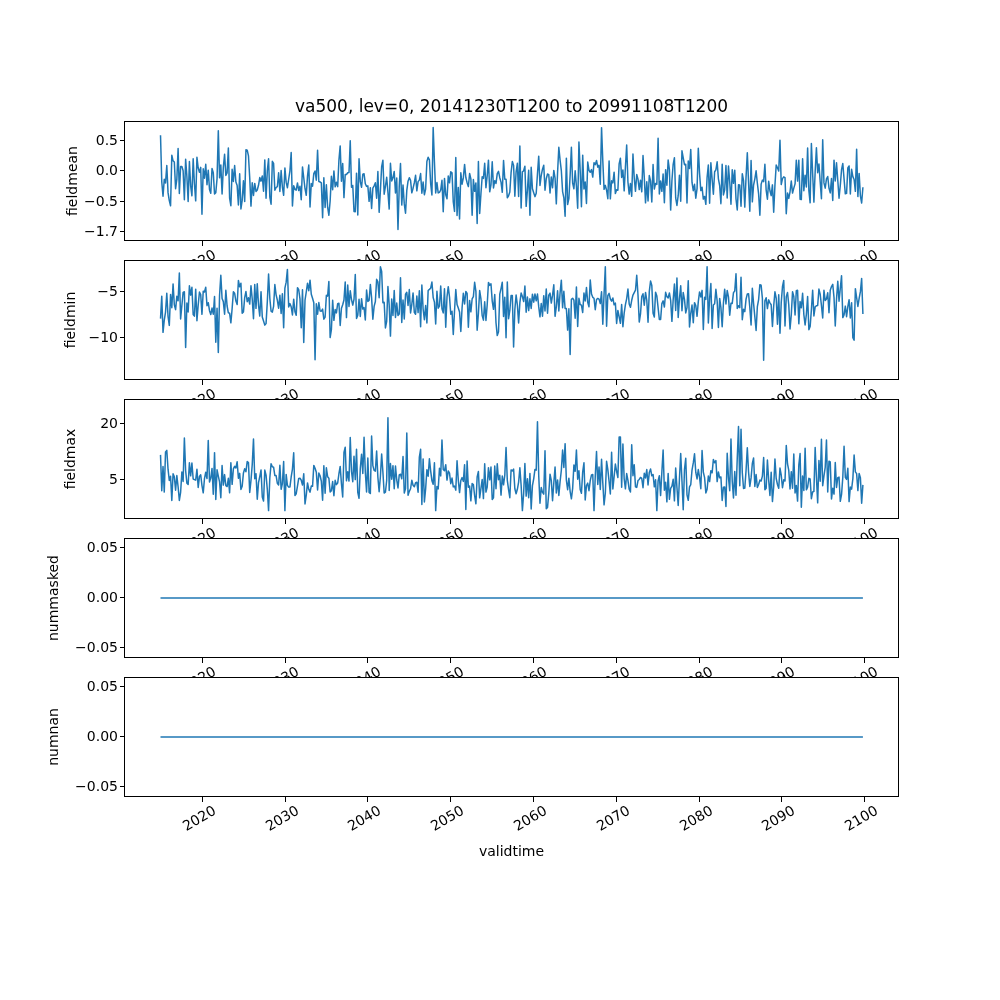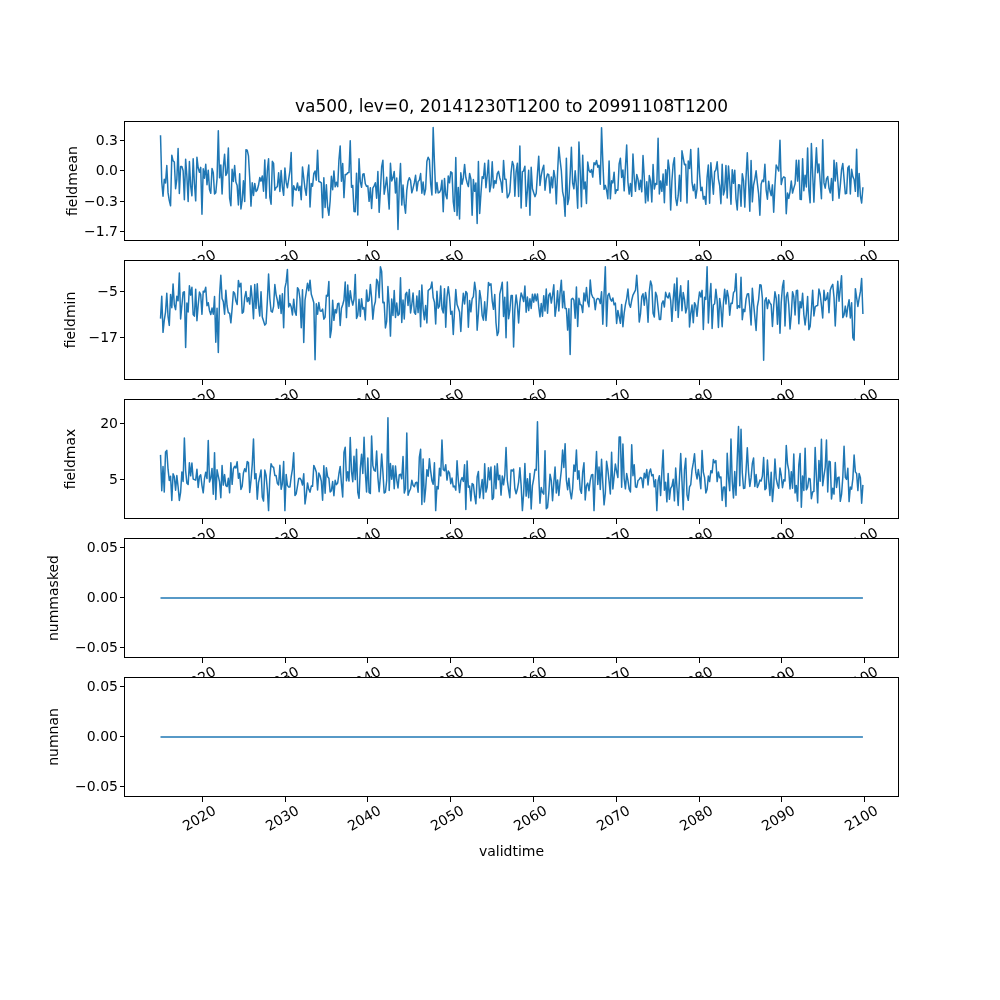--- a/index.html
+++ b/index.html
@@ -72,25 +72,25 @@
 <body>
 
 <div id="fig">
   <div class="title">va500, lev=0, 20141230T1200 to 20991108T1200</div>
   <div id="subplots">
       <div class="axes-frame" style="left: 124px; top: 121px; width: 775px; height: 120px; position: absolute;"></div>
       <svg width="773" height="118" class="plotline" style="left: 125px; top: 122px;">
         <polyline points="35.51,13.18 36.76,59.75 38.02,74.22 39.27,57.35 40.53,60.90 41.79,43.52 43.04,70.64 44.30,78.68 45.56,83.83 46.81,33.19 48.07,38.83 49.33,40.06 50.58,66.73 51.84,57.29 53.10,26.57 54.35,71.57 55.61,44.50 56.87,44.57 58.12,48.82 59.38,77.79 60.64,37.27 61.89,54.53 63.15,79.47 64.41,39.50 65.66,63.86 66.92,73.82 68.17,36.72 69.43,61.72 70.69,78.87 71.94,35.24 73.20,46.00 74.46,50.27 75.71,45.37 76.97,92.15 78.23,46.77 79.48,56.18 80.74,42.26 82.00,62.67 83.25,48.21 84.51,67.56 85.77,71.23 87.02,46.42 88.28,50.73 89.54,72.03 90.79,70.79 92.05,56.56 93.31,8.83 94.56,55.82 95.82,42.88 97.08,71.99 98.33,45.20 99.59,32.37 100.84,53.46 102.10,50.92 103.36,25.93 104.61,76.17 105.87,83.66 107.13,47.33 108.38,59.43 109.64,43.60 110.90,60.03 112.15,63.60 113.41,83.04 114.67,51.87 115.92,86.89 117.18,78.40 118.44,58.76 119.69,79.56 120.95,27.67 122.21,28.14 123.46,33.82 124.72,55.78 125.98,84.10 127.23,60.79 128.49,73.48 129.75,61.38 131.00,69.44 132.26,68.05 133.51,63.31 134.77,55.55 136.03,59.15 137.28,53.89 138.54,69.28 139.80,37.89 141.05,76.27 142.31,48.94 143.57,36.74 144.82,75.19 146.08,82.23 147.34,39.37 148.59,41.30 149.85,68.32 151.11,65.48 152.36,64.55 153.62,50.74 154.88,69.54 156.13,48.51 157.39,65.05 158.65,73.29 159.90,45.94 161.16,60.14 162.42,65.72 163.67,57.26 164.93,48.81 166.18,30.50 167.44,84.06 168.70,63.76 169.95,67.33 171.21,68.17 172.47,60.94 173.72,68.57 174.98,64.24 176.24,77.64 177.49,44.92 178.75,55.72 180.01,66.73 181.26,73.27 182.52,54.17 183.78,43.09 185.03,84.94 186.29,61.53 187.55,64.21 188.80,51.59 190.06,49.00 191.32,58.12 192.57,28.23 193.83,59.58 195.09,59.93 196.34,60.76 197.60,95.82 198.85,55.72 200.11,85.46 201.37,62.72 202.62,85.22 203.88,93.30 205.14,79.01 206.39,54.29 207.65,67.73 208.91,48.93 210.16,64.86 211.42,60.19 212.68,64.63 213.93,38.11 215.19,23.88 216.45,59.32 217.70,41.58 218.96,75.60 220.22,52.54 221.47,52.52 222.73,50.79 223.99,50.47 225.24,18.68 226.50,65.28 227.76,63.46 229.01,89.41 230.27,89.65 231.52,51.14 232.78,93.01 234.04,36.83 235.29,59.59 236.55,65.28 237.81,52.20 239.06,51.80 240.32,61.73 241.58,64.40 242.83,63.89 244.09,79.37 245.35,65.65 246.60,86.39 247.86,66.20 249.12,63.83 250.37,60.74 251.63,76.17 252.89,49.61 254.14,90.34 255.40,68.48 256.66,44.58 257.91,38.17 259.17,72.17 260.43,64.32 261.68,55.26 262.94,70.08 264.19,87.07 265.45,41.23 266.71,59.03 267.96,55.85 269.22,49.48 270.48,71.06 271.73,56.06 272.99,107.44 274.25,64.28 275.50,41.51 276.76,83.09 278.02,62.98 279.27,81.89 280.53,91.16 281.79,68.39 283.04,59.21 284.30,55.70 285.56,58.32 286.81,70.84 288.07,66.19 289.33,60.74 290.58,53.27 291.84,68.85 293.09,59.64 294.35,58.12 295.61,51.52 296.86,71.13 298.12,60.00 299.38,72.79 300.63,67.09 301.89,39.47 303.15,35.33 304.40,37.82 305.66,61.57 306.92,72.88 308.17,5.55 309.43,39.76 310.69,71.01 311.94,60.49 313.20,70.93 314.46,70.32 315.71,67.99 316.97,58.24 318.23,89.73 319.48,56.43 320.74,72.73 322.00,76.69 323.25,54.01 324.51,60.80 325.76,49.72 327.02,50.75 328.28,79.89 329.53,89.38 330.79,35.43 332.05,93.48 333.30,65.44 334.56,96.92 335.82,50.78 337.07,62.18 338.33,55.93 339.59,42.44 340.84,55.50 342.10,60.66 343.36,64.56 344.61,51.47 345.87,56.81 347.13,93.22 348.38,57.54 349.64,69.32 350.90,60.90 352.15,101.50 353.41,39.44 354.67,91.57 355.92,72.02 357.18,54.77 358.43,56.34 359.69,41.21 360.95,65.66 362.20,53.74 363.46,38.18 364.72,69.78 365.97,62.94 367.23,39.81 368.49,65.91 369.74,58.68 371.00,61.46 372.26,51.70 373.51,49.39 374.77,55.68 376.03,60.15 377.28,70.30 378.54,38.42 379.80,57.29 381.05,57.21 382.31,75.79 383.57,73.85 384.82,69.99 386.08,50.68 387.34,39.48 388.59,43.39 389.85,74.31 391.10,49.80 392.36,41.31 393.62,74.48 394.87,24.02 396.13,85.96 397.39,49.75 398.64,48.79 399.90,44.26 401.16,84.37 402.41,68.27 403.67,48.30 404.93,93.34 406.18,45.17 407.44,66.75 408.70,70.84 409.95,74.63 411.21,71.35 412.47,51.70 413.72,34.13 414.98,63.47 416.24,53.32 417.49,47.21 418.75,43.31 420.01,68.22 421.26,56.72 422.52,52.04 423.77,52.61 425.03,70.94 426.29,55.05 427.54,65.79 428.80,48.41 430.06,56.13 431.31,81.85 432.57,50.57 433.83,25.20 435.08,38.09 436.34,48.70 437.60,69.54 438.85,75.82 440.11,94.14 441.37,36.13 442.62,82.54 443.88,76.69 445.14,53.13 446.39,25.18 447.65,61.17 448.91,66.73 450.16,48.71 451.42,64.02 452.68,86.16 453.93,19.92 455.19,48.59 456.44,84.78 457.70,33.13 458.96,66.97 460.21,60.00 461.47,81.50 462.73,40.08 463.98,48.43 465.24,50.27 466.50,47.58 467.75,55.07 469.01,40.77 470.27,42.71 471.52,38.51 472.78,45.15 474.04,43.28 475.29,62.28 476.55,5.64 477.81,39.02 479.06,67.37 480.32,63.37 481.58,68.21 482.83,76.66 484.09,38.89 485.34,76.86 486.60,58.75 487.86,60.96 489.11,50.21 490.37,71.62 491.63,67.74 492.88,68.28 494.14,41.91 495.40,36.22 496.65,55.43 497.91,47.93 499.17,68.87 500.42,45.07 501.68,23.05 502.94,60.01 504.19,72.12 505.45,61.45 506.71,74.33 507.96,31.95 509.22,55.60 510.48,69.31 511.73,52.48 512.99,57.17 514.25,67.60 515.50,58.17 516.76,69.80 518.01,33.47 519.27,55.27 520.53,80.84 521.78,59.80 523.04,78.89 524.30,53.60 525.55,58.86 526.81,80.07 528.07,42.57 529.32,67.05 530.58,61.41 531.84,62.39 533.09,16.16 534.35,71.97 535.61,59.10 536.86,69.37 538.12,51.91 539.38,80.75 540.63,47.67 541.89,63.14 543.15,37.98 544.40,47.53 545.66,88.10 546.92,58.48 548.17,42.30 549.43,35.73 550.68,75.97 551.94,83.49 553.20,73.43 554.45,53.13 555.71,79.16 556.97,28.77 558.22,35.99 559.48,42.67 560.74,42.32 561.99,80.99 563.25,38.92 564.51,46.39 565.76,27.42 567.02,60.43 568.28,68.66 569.53,62.29 570.79,76.21 572.05,66.62 573.30,26.23 574.56,51.34 575.82,68.61 577.07,65.31 578.33,77.10 579.59,74.42 580.84,82.36 582.10,55.31 583.35,42.90 584.61,81.32 585.87,40.82 587.12,57.27 588.38,72.15 589.64,49.77 590.89,47.91 592.15,39.75 593.41,56.78 594.66,63.61 595.92,81.67 597.18,42.37 598.43,72.90 599.69,67.85 600.95,43.48 602.20,75.93 603.46,44.03 604.72,59.71 605.97,82.29 607.23,47.67 608.49,61.32 609.74,48.15 611.00,77.02 612.26,87.89 613.51,62.85 614.77,62.94 616.02,84.16 617.28,51.71 618.54,58.56 619.79,85.11 621.05,55.09 622.31,30.78 623.56,60.51 624.82,89.32 626.08,38.41 627.33,79.87 628.59,62.99 629.85,56.83 631.10,48.81 632.36,61.24 633.62,71.92 634.87,93.13 636.13,62.13 637.39,58.14 638.64,59.63 639.90,42.24 641.16,68.21 642.41,77.15 643.67,59.21 644.93,68.77 646.18,73.64 647.44,62.87 648.69,90.24 649.95,62.93 651.21,43.03 652.46,45.73 653.72,49.05 654.98,18.32 656.23,62.56 657.49,56.60 658.75,54.88 660.00,55.59 661.26,91.78 662.52,70.96 663.77,76.39 665.03,69.78 666.29,59.09 667.54,71.10 668.80,66.10 670.06,61.87 671.31,38.15 672.57,59.09 673.83,38.28 675.08,77.22 676.34,77.53 677.60,36.69 678.85,68.79 680.11,53.13 681.36,64.88 682.62,25.92 683.88,68.56 685.13,80.82 686.39,21.58 687.65,51.77 688.90,80.11 690.16,49.79 691.42,25.73 692.67,50.74 693.93,41.90 695.19,59.75 696.44,76.68 697.70,17.69 698.96,60.88 700.21,66.12 701.47,56.83 702.73,54.50 703.98,66.11 705.24,70.86 706.50,56.59 707.75,78.53 709.01,38.15 710.26,59.00 711.52,40.77 712.78,58.54 714.03,76.22 715.29,63.39 716.55,47.69 717.80,41.45 719.06,56.82 720.32,71.87 721.57,71.38 722.83,45.96 724.09,43.98 725.34,71.97 726.60,47.35 727.86,54.66 729.11,57.46 730.37,69.37 731.63,27.37 732.88,74.60 734.14,51.41 735.40,73.99 736.65,81.03 737.91,65.31" fill="none" stroke="#1f77b4" stroke-width="1.5" stroke-linejoin="round"></polyline>
       </svg>
       <div class="tickmark" style="left: 120px; top: 140px; width: 5px; height: 1px; position: absolute;"></div>
-      <div class="ytick-label" style="left: 58px; top: 133px; position: absolute;">0.3</div>
+      <div class="ytick-label" style="left: 58px; top: 133px; position: absolute;">0.5</div>
       <div class="tickmark" style="left: 120px; top: 170px; width: 5px; height: 1px; position: absolute;"></div>
       <div class="ytick-label" style="left: 58px; top: 163px; position: absolute;">0.0</div>
       <div class="tickmark" style="left: 120px; top: 201px; width: 5px; height: 1px; position: absolute;"></div>
-      <div class="ytick-label" style="left: 58px; top: 194px; position: absolute;">−0.3</div>
+      <div class="ytick-label" style="left: 58px; top: 194px; position: absolute;">−0.5</div>
       <div class="tickmark" style="left: 120px; top: 231px; width: 5px; height: 1px; position: absolute;"></div>
       <div class="ytick-label" style="left: 58px; top: 224px; position: absolute;">−1.7</div>
       <div class="ylabel" style="left: 2px; top: 173px; position: absolute;">fieldmean</div>
       <div class="tickmark" style="left: 202px; top: 241px; width: 1px; height: 5px; position: absolute;"></div>
       <div class="xtick-label" style="left: 141px; top: 247px; position: absolute;">2020</div>
       <div class="tickmark" style="left: 285px; top: 241px; width: 1px; height: 5px; position: absolute;"></div>
       <div class="xtick-label" style="left: 224px; top: 247px; position: absolute;">2030</div>
       <div class="tickmark" style="left: 367px; top: 241px; width: 1px; height: 5px; position: absolute;"></div>
       <div class="xtick-label" style="left: 306px; top: 247px; position: absolute;">2040</div>
       <div class="tickmark" style="left: 450px; top: 241px; width: 1px; height: 5px; position: absolute;"></div>
@@ -105,21 +105,21 @@
       <div class="xtick-label" style="left: 720px; top: 247px; position: absolute;">2090</div>
       <div class="tickmark" style="left: 864px; top: 241px; width: 1px; height: 5px; position: absolute;"></div>
       <div class="xtick-label" style="left: 803px; top: 247px; position: absolute;">2100</div>
       <div class="axes-frame" style="left: 124px; top: 260px; width: 775px; height: 120px; position: absolute;"></div>
       <svg width="773" height="118" class="plotline" style="left: 125px; top: 261px;">
         <polyline points="35.51,57.60 36.76,35.13 38.02,71.36 39.27,59.09 40.53,51.10 41.79,32.26 43.04,55.50 44.30,64.37 45.56,33.46 46.81,46.80 48.07,22.88 49.33,43.74 50.58,48.64 51.84,35.32 53.10,39.81 54.35,12.03 55.61,57.97 56.87,44.45 58.12,31.36 59.38,30.73 60.64,86.57 61.89,41.94 63.15,51.01 64.41,24.84 65.66,34.13 66.92,26.36 68.17,53.44 69.43,55.14 70.69,28.13 71.94,59.66 73.20,43.84 74.46,31.12 75.71,33.57 76.97,53.33 78.23,30.15 79.48,31.02 80.74,26.22 82.00,44.65 83.25,41.74 84.51,49.71 85.77,53.60 87.02,47.11 88.28,53.21 89.54,35.43 90.79,81.18 92.05,47.15 93.31,91.54 94.56,34.31 95.82,14.35 97.08,37.47 98.33,40.64 99.59,53.30 100.84,29.23 102.10,45.00 103.36,51.78 104.61,52.18 105.87,61.86 107.13,47.55 108.38,30.86 109.64,32.26 110.90,40.10 112.15,43.50 113.41,19.48 114.67,25.84 115.92,22.27 117.18,52.15 118.44,50.94 119.69,36.68 120.95,30.49 122.21,40.70 123.46,36.73 124.72,43.11 125.98,24.85 127.23,37.95 128.49,57.65 129.75,23.45 131.00,47.37 132.26,22.78 133.51,43.99 134.77,55.05 136.03,30.69 137.28,56.01 138.54,59.92 139.80,64.12 141.05,62.63 142.31,40.82 143.57,12.98 144.82,37.27 146.08,50.21 147.34,51.16 148.59,45.42 149.85,23.51 151.11,33.83 152.36,39.26 153.62,47.20 154.88,34.17 156.13,52.48 157.39,32.67 158.65,66.69 159.90,27.07 161.16,21.15 162.42,8.41 163.67,46.07 164.93,42.62 166.18,45.74 167.44,53.98 168.70,38.16 169.95,50.74 171.21,54.25 172.47,26.66 173.72,28.74 174.98,37.94 176.24,66.68 177.49,28.86 178.75,81.45 180.01,39.18 181.26,31.00 182.52,22.21 183.78,29.71 185.03,19.17 186.29,33.20 187.55,37.29 188.80,41.81 190.06,98.65 191.32,42.78 192.57,53.21 193.83,41.60 195.09,49.96 196.34,50.15 197.60,48.05 198.85,58.19 200.11,56.04 201.37,34.35 202.62,35.18 203.88,20.40 205.14,76.58 206.39,68.71 207.65,39.19 208.91,59.35 210.16,48.60 211.42,51.87 212.68,42.66 213.93,42.23 215.19,64.50 216.45,47.20 217.70,43.74 218.96,39.03 220.22,21.05 221.47,56.61 222.73,24.01 223.99,45.38 225.24,29.70 226.50,38.62 227.76,44.12 229.01,38.25 230.27,13.59 231.52,57.60 232.78,54.28 234.04,38.22 235.29,55.53 236.55,37.68 237.81,48.07 239.06,46.47 240.32,58.96 241.58,29.00 242.83,40.41 244.09,39.38 245.35,23.44 246.60,36.89 247.86,58.19 249.12,45.42 250.37,40.50 251.63,18.36 252.89,20.86 254.14,36.71 255.40,5.70 256.66,10.49 257.91,41.80 259.17,41.24 260.43,66.89 261.68,60.24 262.94,25.61 264.19,44.17 265.45,75.10 266.71,38.06 267.96,54.48 269.22,29.47 270.48,56.56 271.73,42.04 272.99,54.39 274.25,53.07 275.50,16.75 276.76,61.57 278.02,38.96 279.27,58.03 280.53,33.09 281.79,31.30 283.04,44.45 284.30,28.48 285.56,51.88 286.81,43.29 288.07,31.95 289.33,51.44 290.58,53.32 291.84,34.95 293.09,51.59 294.35,29.72 295.61,65.68 296.86,24.00 298.12,48.02 299.38,58.78 300.63,44.47 301.89,62.06 303.15,29.48 304.40,28.38 305.66,27.19 306.92,21.04 308.17,36.45 309.43,41.08 310.69,63.00 311.94,30.24 313.20,47.22 314.46,45.20 315.71,25.03 316.97,47.69 318.23,51.86 319.48,27.86 320.74,66.23 322.00,35.92 323.25,25.70 324.51,36.01 325.76,53.18 327.02,50.18 328.28,73.41 329.53,49.83 330.79,28.47 332.05,43.55 333.30,46.93 334.56,51.09 335.82,70.40 337.07,46.92 338.33,32.25 339.59,42.97 340.84,30.47 342.10,32.45 343.36,66.32 344.61,39.42 345.87,50.83 347.13,37.97 348.38,35.59 349.64,21.29 350.90,30.36 352.15,69.31 353.41,52.42 354.67,29.57 355.92,37.78 357.18,54.62 358.43,59.14 359.69,40.68 360.95,59.48 362.20,43.70 363.46,21.42 364.72,24.35 365.97,22.82 367.23,40.08 368.49,48.32 369.74,33.45 371.00,61.70 372.26,74.58 373.51,70.75 374.77,33.21 376.03,27.62 377.28,21.17 378.54,55.49 379.80,36.18 381.05,76.63 382.31,20.91 383.57,57.72 384.82,49.48 386.08,34.49 387.34,34.44 388.59,85.95 389.85,48.44 391.10,33.97 392.36,43.80 393.62,61.89 394.87,41.62 396.13,32.09 397.39,35.59 398.64,40.46 399.90,24.95 401.16,51.25 402.41,35.99 403.67,49.62 404.93,37.82 406.18,47.45 407.44,33.16 408.70,41.12 409.95,32.89 411.21,39.85 412.47,33.05 413.72,45.66 414.98,55.82 416.24,42.48 417.49,55.19 418.75,34.64 420.01,49.91 421.26,28.11 422.52,52.14 423.77,34.08 425.03,32.12 426.29,42.06 427.54,34.21 428.80,23.74 430.06,55.29 431.31,45.79 432.57,29.77 433.83,50.06 435.08,31.81 436.34,19.15 437.60,46.66 438.85,30.37 440.11,47.55 441.37,47.48 442.62,69.10 443.88,47.73 445.14,93.50 446.39,38.36 447.65,37.23 448.91,39.17 450.16,57.13 451.42,25.99 452.68,65.54 453.93,37.34 455.19,43.55 456.44,44.12 457.70,51.53 458.96,32.09 460.21,39.91 461.47,26.53 462.73,41.38 463.98,45.74 465.24,18.92 466.50,33.01 467.75,36.28 469.01,37.24 470.27,48.67 471.52,38.52 472.78,37.41 474.04,38.17 475.29,42.59 476.55,30.84 477.81,63.14 479.06,32.96 480.32,5.70 481.58,65.16 482.83,34.58 484.09,32.41 485.34,38.00 486.60,40.13 487.86,36.97 489.11,43.84 490.37,42.11 491.63,62.41 492.88,49.43 494.14,55.77 495.40,62.35 496.65,43.54 497.91,65.79 499.17,52.11 500.42,43.70 501.68,37.58 502.94,28.04 504.19,42.88 505.45,46.30 506.71,39.28 507.96,34.04 509.22,31.57 510.48,29.19 511.73,14.32 512.99,33.77 514.25,61.03 515.50,52.96 516.76,35.45 518.01,32.74 519.27,44.13 520.53,31.48 521.78,39.25 523.04,61.19 524.30,30.37 525.55,20.07 526.81,24.47 528.07,52.15 529.32,55.93 530.58,31.16 531.84,35.04 533.09,46.58 534.35,58.39 535.61,58.49 536.86,42.56 538.12,39.88 539.38,46.01 540.63,31.35 541.89,35.63 543.15,36.89 544.40,31.91 545.66,39.41 546.92,60.34 548.17,38.81 549.43,23.06 550.68,49.46 551.94,16.94 553.20,56.41 554.45,37.56 555.71,24.82 556.97,49.71 558.22,31.61 559.48,38.33 560.74,51.89 561.99,46.66 563.25,19.67 564.51,66.00 565.76,52.73 567.02,44.05 568.28,61.73 569.53,41.64 570.79,44.56 572.05,55.29 573.30,40.61 574.56,30.96 575.82,35.94 577.07,29.38 578.33,68.48 579.59,36.17 580.84,38.35 582.10,5.70 583.35,61.92 584.61,37.36 585.87,22.46 587.12,67.46 588.38,43.93 589.64,42.66 590.89,28.37 592.15,39.87 593.41,66.54 594.66,37.43 595.92,46.67 597.18,65.72 598.43,42.05 599.69,28.19 600.95,42.88 602.20,29.51 603.46,35.92 604.72,54.17 605.97,42.27 607.23,42.41 608.49,31.60 609.74,29.97 611.00,12.79 612.26,47.42 613.51,44.78 614.77,46.71 616.02,16.37 617.28,58.77 618.54,48.25 619.79,50.69 621.05,38.10 622.31,32.99 623.56,32.73 624.82,46.42 626.08,63.89 627.33,27.20 628.59,42.65 629.85,55.90 631.10,69.44 632.36,45.54 633.62,38.56 634.87,23.64 636.13,24.29 637.39,37.38 638.64,99.18 639.90,39.72 641.16,36.81 642.41,47.54 643.67,38.87 644.93,41.86 646.18,43.74 647.44,65.38 648.69,44.97 649.95,30.79 651.21,37.24 652.46,63.15 653.72,33.68 654.98,72.14 656.23,41.60 657.49,25.52 658.75,19.44 660.00,65.05 661.26,35.60 662.52,31.58 663.77,43.96 665.03,67.94 666.29,53.63 667.54,30.73 668.80,35.45 670.06,54.05 671.31,29.74 672.57,29.18 673.83,62.84 675.08,40.54 676.34,46.75 677.60,32.28 678.85,53.60 680.11,63.99 681.36,53.34 682.62,35.41 683.88,68.78 685.13,65.60 686.39,48.93 687.65,29.29 688.90,54.91 690.16,45.85 691.42,44.76 692.67,44.48 693.93,28.11 695.19,33.29 696.44,44.52 697.70,56.88 698.96,29.31 700.21,39.48 701.47,37.99 702.73,31.75 703.98,51.68 705.24,29.27 706.50,25.61 707.75,23.35 709.01,36.49 710.26,64.89 711.52,38.35 712.78,20.21 714.03,40.13 715.29,27.49 716.55,14.69 717.80,56.62 719.06,53.91 720.32,45.13 721.57,55.70 722.83,45.66 724.09,38.73 725.34,57.06 726.60,41.84 727.86,76.60 729.11,79.11 730.37,27.63 731.63,36.50 732.88,45.42 734.14,37.42 735.40,30.63 736.65,17.42 737.91,53.03" fill="none" stroke="#1f77b4" stroke-width="1.5" stroke-linejoin="round"></polyline>
       </svg>
       <div class="tickmark" style="left: 120px; top: 291px; width: 5px; height: 1px; position: absolute;"></div>
       <div class="ytick-label" style="left: 58px; top: 284px; position: absolute;">−5</div>
       <div class="tickmark" style="left: 120px; top: 337px; width: 5px; height: 1px; position: absolute;"></div>
-      <div class="ytick-label" style="left: 58px; top: 330px; position: absolute;">−17</div>
+      <div class="ytick-label" style="left: 58px; top: 330px; position: absolute;">−10</div>
       <div class="ylabel" style="left: 0px; top: 312px; position: absolute;">fieldmin</div>
       <div class="tickmark" style="left: 202px; top: 380px; width: 1px; height: 5px; position: absolute;"></div>
       <div class="xtick-label" style="left: 141px; top: 386px; position: absolute;">2020</div>
       <div class="tickmark" style="left: 285px; top: 380px; width: 1px; height: 5px; position: absolute;"></div>
       <div class="xtick-label" style="left: 224px; top: 386px; position: absolute;">2030</div>
       <div class="tickmark" style="left: 367px; top: 380px; width: 1px; height: 5px; position: absolute;"></div>
       <div class="xtick-label" style="left: 306px; top: 386px; position: absolute;">2040</div>
       <div class="tickmark" style="left: 450px; top: 380px; width: 1px; height: 5px; position: absolute;"></div>
       <div class="xtick-label" style="left: 389px; top: 386px; position: absolute;">2050</div>
       <div class="tickmark" style="left: 533px; top: 380px; width: 1px; height: 5px; position: absolute;"></div>

